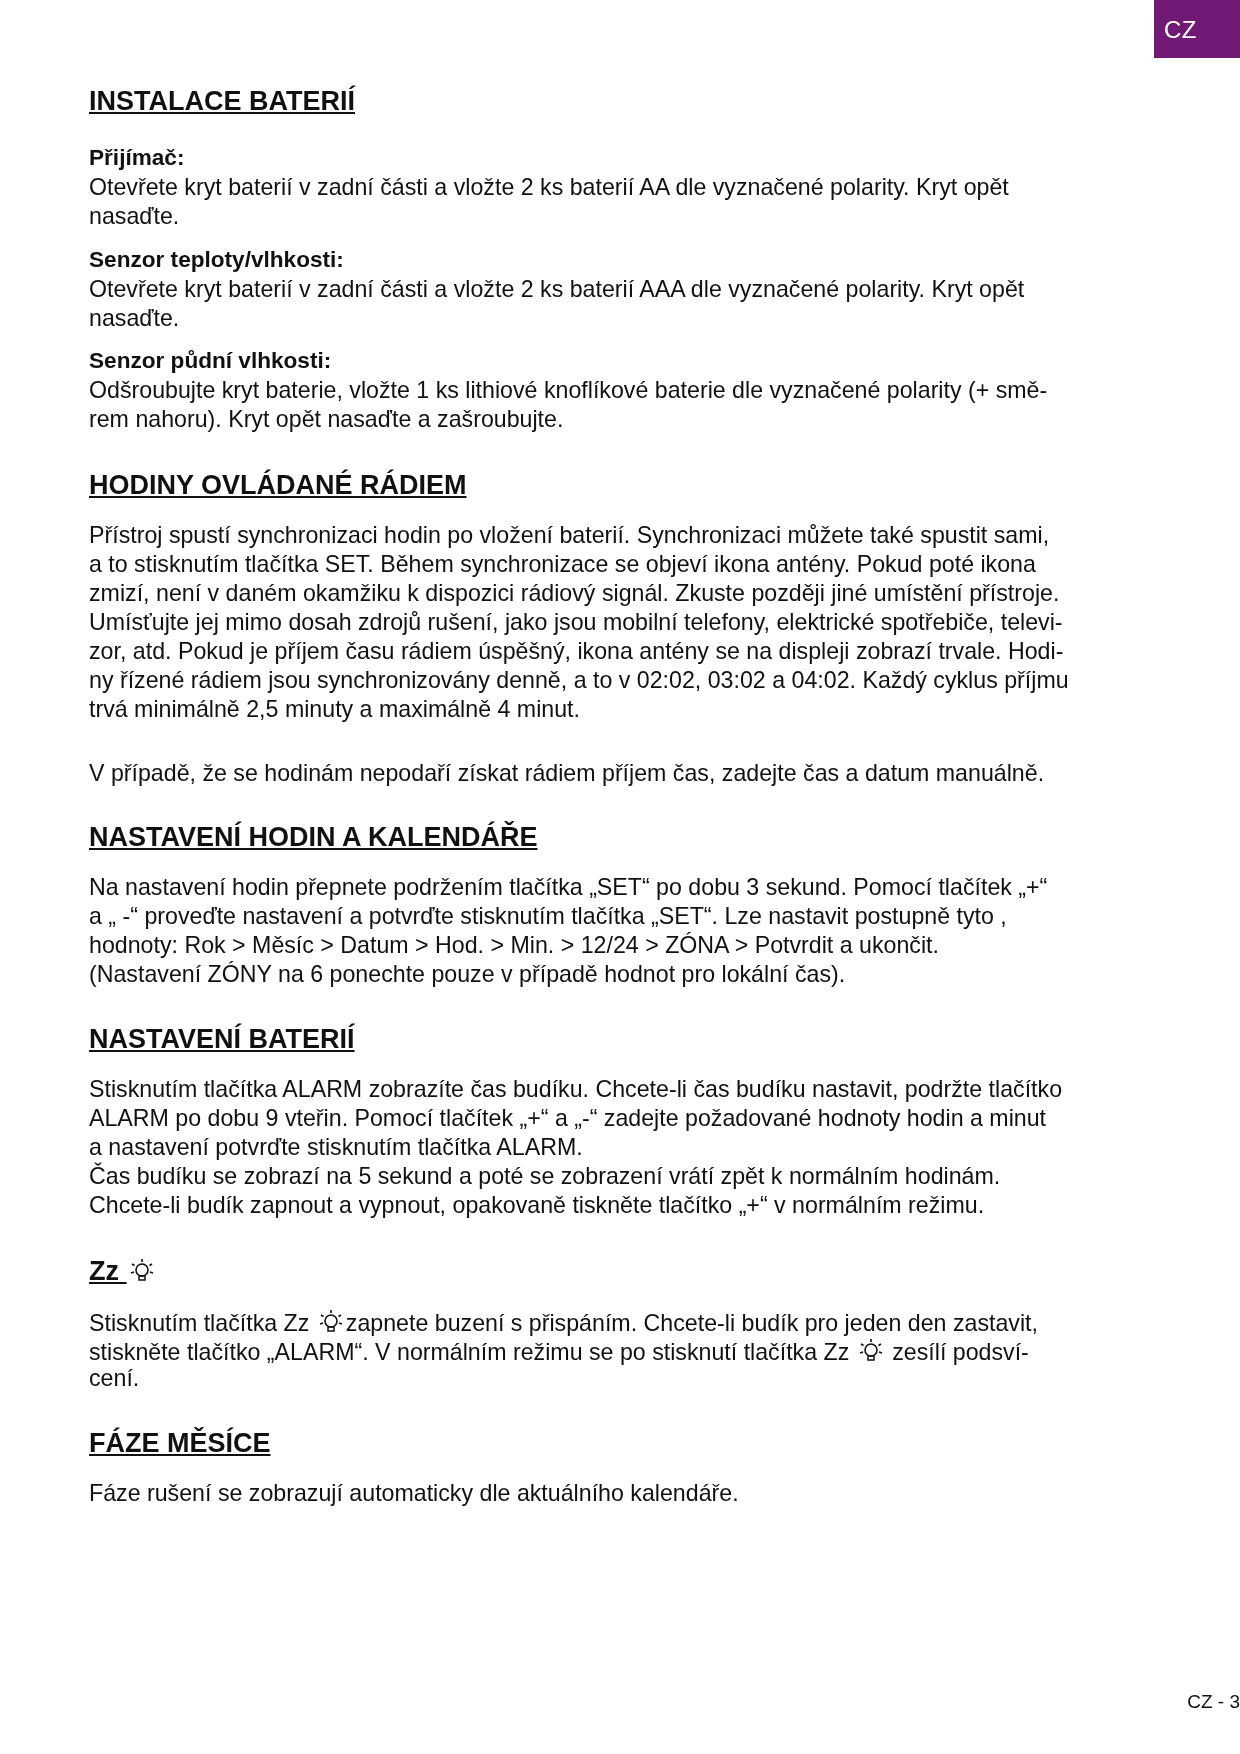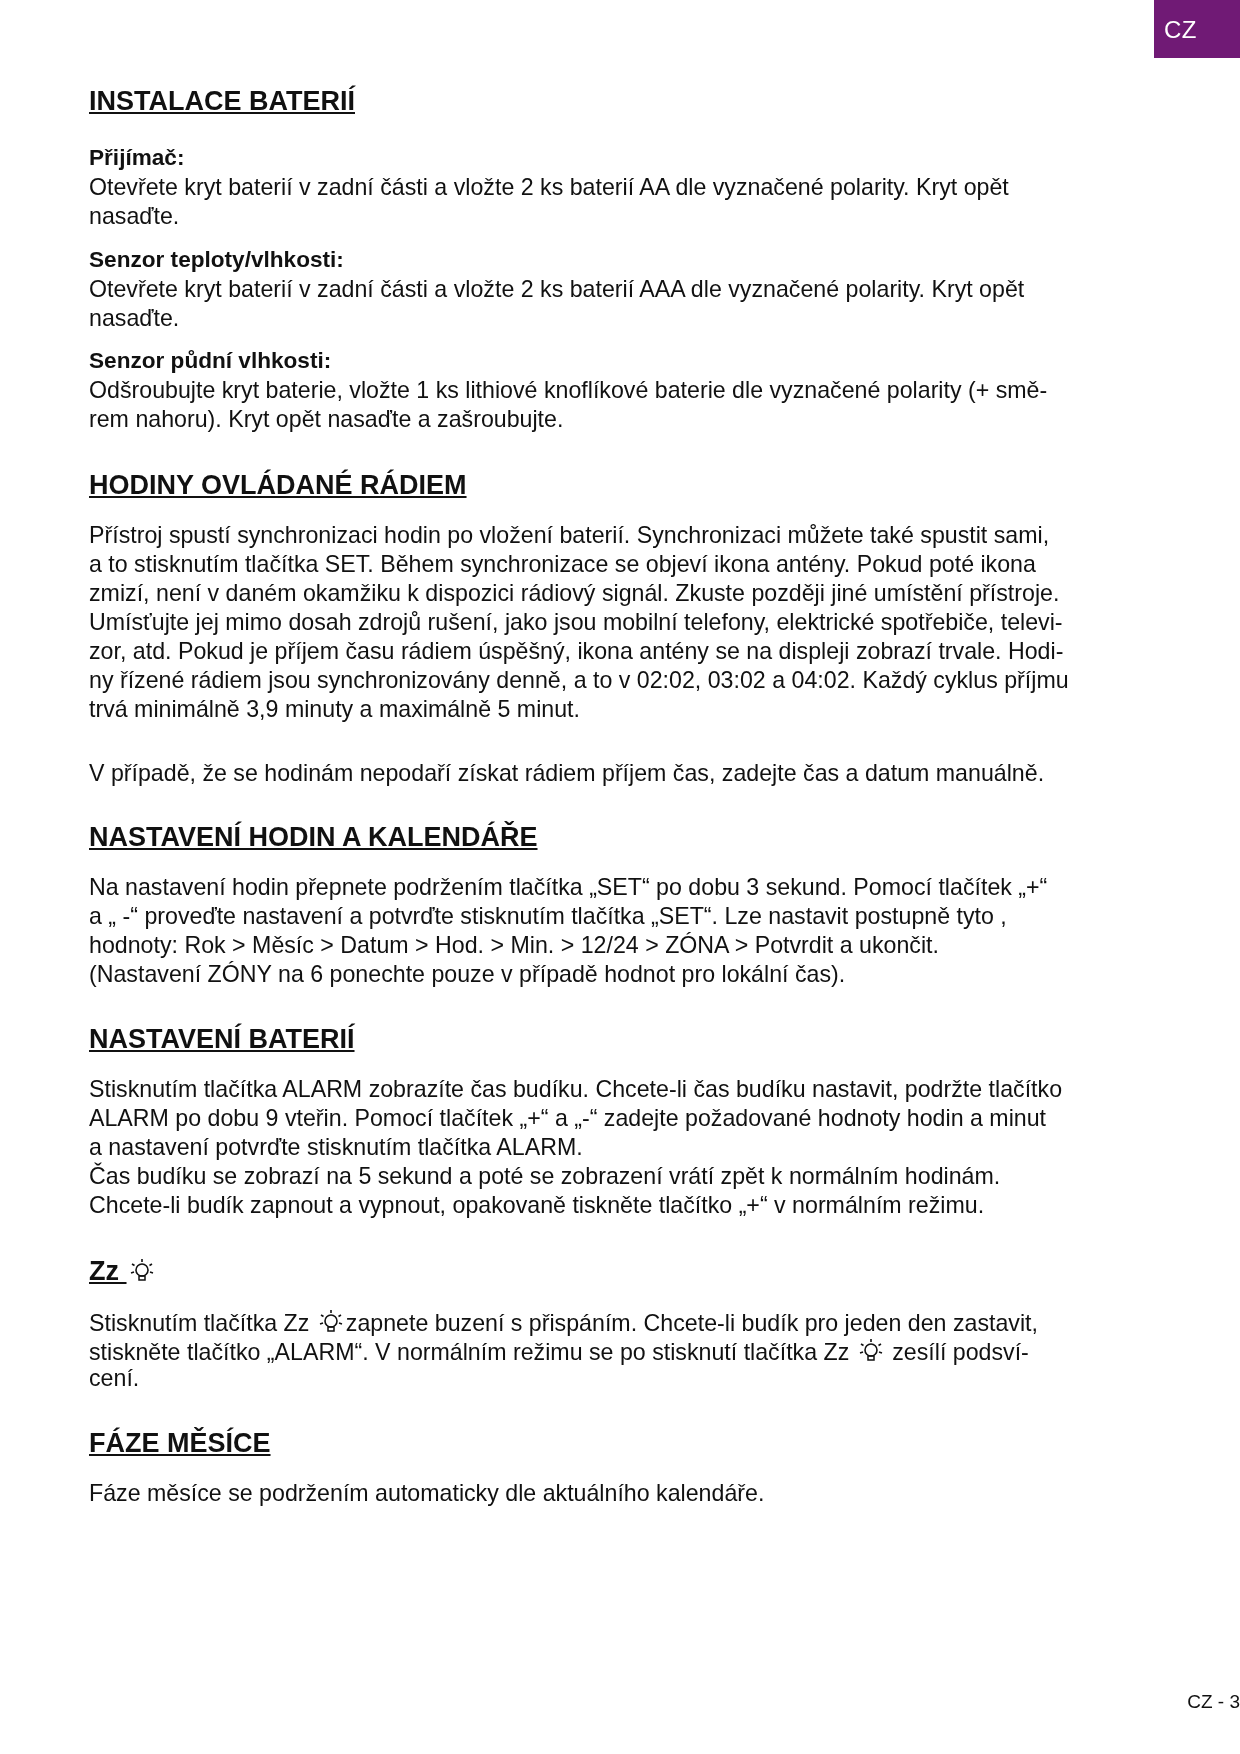--- a/index.html
+++ b/index.html
@@ -61,21 +61,21 @@
 <div class="ln" style="top:379px">Odšroubujte kryt baterie, vložte 1 ks lithiové knoflíkové baterie dle vyznačené polarity (+ smě-</div>
 <div class="ln" style="top:408px">rem nahoru). Kryt opět nasaďte a zašroubujte.</div>
 
 <div class="ln h" style="top:472px">HODINY OVLÁDANÉ RÁDIEM</div>
 <div class="ln" style="top:524px">Přístroj spustí synchronizaci hodin po vložení baterií. Synchronizaci můžete také spustit sami,</div>
 <div class="ln" style="top:553px">a to stisknutím tlačítka SET. Během synchronizace se objeví ikona antény. Pokud poté ikona</div>
 <div class="ln" style="top:582px">zmizí, není v daném okamžiku k dispozici rádiový signál. Zkuste později jiné umístění přístroje.</div>
 <div class="ln" style="top:611px">Umísťujte jej mimo dosah zdrojů rušení, jako jsou mobilní telefony, elektrické spotřebiče, televi-</div>
 <div class="ln" style="top:640px">zor, atd. Pokud je příjem času rádiem úspěšný, ikona antény se na displeji zobrazí trvale. Hodi-</div>
 <div class="ln" style="top:669px"><span>ny řízené rádiem jsou synchronizovány denně, a to v </span><b>02:02</b><span>, </span><b>03:02</b><span> a </span><b>04:02</b><span>. Každý cyklus příjmu</span></div>
-<div class="ln" style="top:698px">trvá minimálně 3,9 minuty a maximálně 5 minut.</div>
+<div class="ln" style="top:698px">trvá minimálně 2,5 minuty a maximálně 4 minut.</div>
 <div class="ln" style="top:762px">V případě, že se hodinám nepodaří získat rádiem příjem čas, zadejte čas a datum manuálně.</div>
 
 <div class="ln h" style="top:824px">NASTAVENÍ HODIN A KALENDÁŘE</div>
 <div class="ln" style="top:876px">Na nastavení hodin přepnete podržením tlačítka „SET“ po dobu 3 sekund. Pomocí tlačítek „+“</div>
 <div class="ln" style="top:905px">a „ -“ proveďte nastavení a potvrďte stisknutím tlačítka „SET“. Lze nastavit postupně tyto ,</div>
 <div class="ln" style="top:934px">hodnoty: Rok &gt; Měsíc &gt; Datum &gt; Hod. &gt; Min. &gt; 12/24 &gt; ZÓNA &gt; Potvrdit a ukončit.</div>
 <div class="ln" style="top:963px">(Nastavení ZÓNY na 6 ponechte pouze v případě hodnot pro lokální čas).</div>
 
 <div class="ln h" style="top:1026px">NASTAVENÍ BATERIÍ</div>
 <div class="ln" style="top:1078px">Stisknutím tlačítka ALARM zobrazíte čas budíku. Chcete-li čas budíku nastavit, podržte tlačítko</div>
@@ -89,15 +89,15 @@
     </svg></div>
 <div class="ln" style="top:1309px"><span>Stisknutím tlačítka Zz</span> <svg class="bulb">
       <use href="#bulb"></use>
     </svg><span>zapnete buzení s přispáním.</span> <b>Chcete-li budík pro jeden den zastavit,</b></div>
 <div class="ln" style="top:1338px"><b>stiskněte tlačítko „ALARM“.</b> <span>V normálním režimu se po stisknutí tlačítka Zz</span> <svg class="bulb">
       <use href="#bulb"></use>
     </svg> <span>zesílí podsví-</span></div>
 <div class="ln" style="top:1367px">cení.</div>
 
 <div class="ln h" style="top:1430px">FÁZE MĚSÍCE</div>
-<div class="ln" style="top:1482px">Fáze měsíce se podržením automaticky dle aktuálního kalendáře.</div>
+<div class="ln" style="top:1482px">Fáze rušení se zobrazují automaticky dle aktuálního kalendáře.</div>
 
 <div class="footer">CZ - 3</div>
 
 </body></html>

